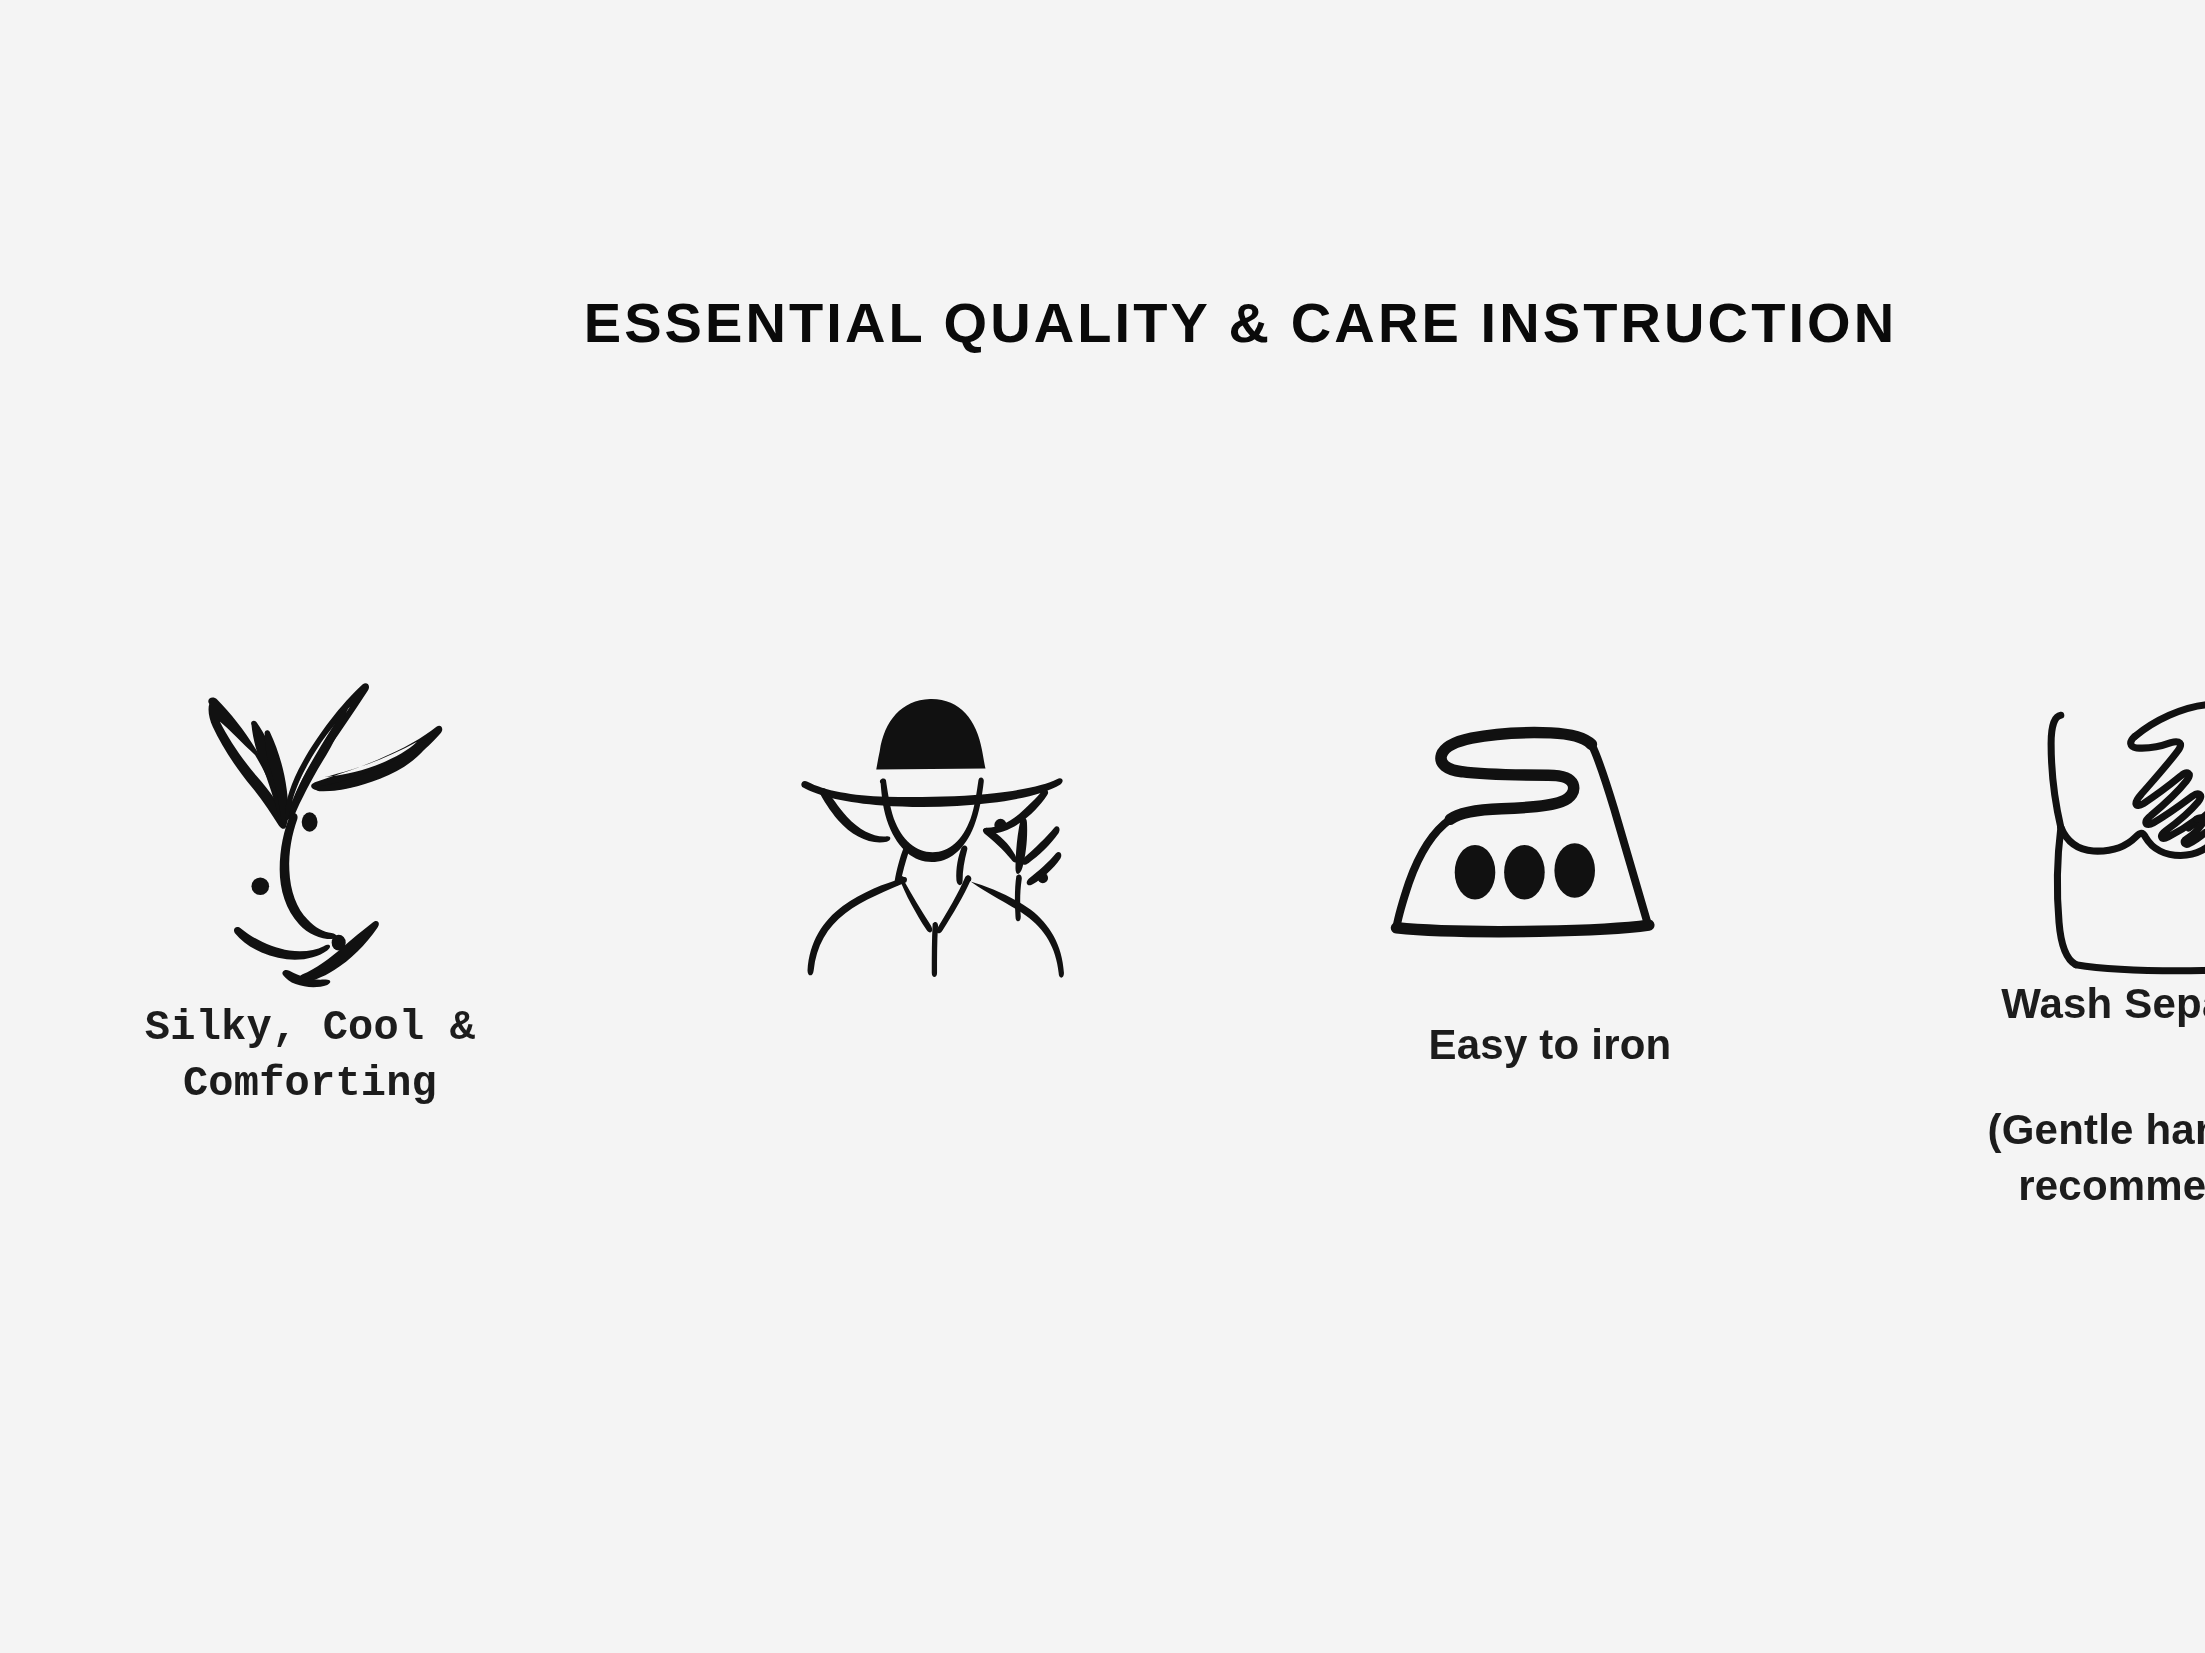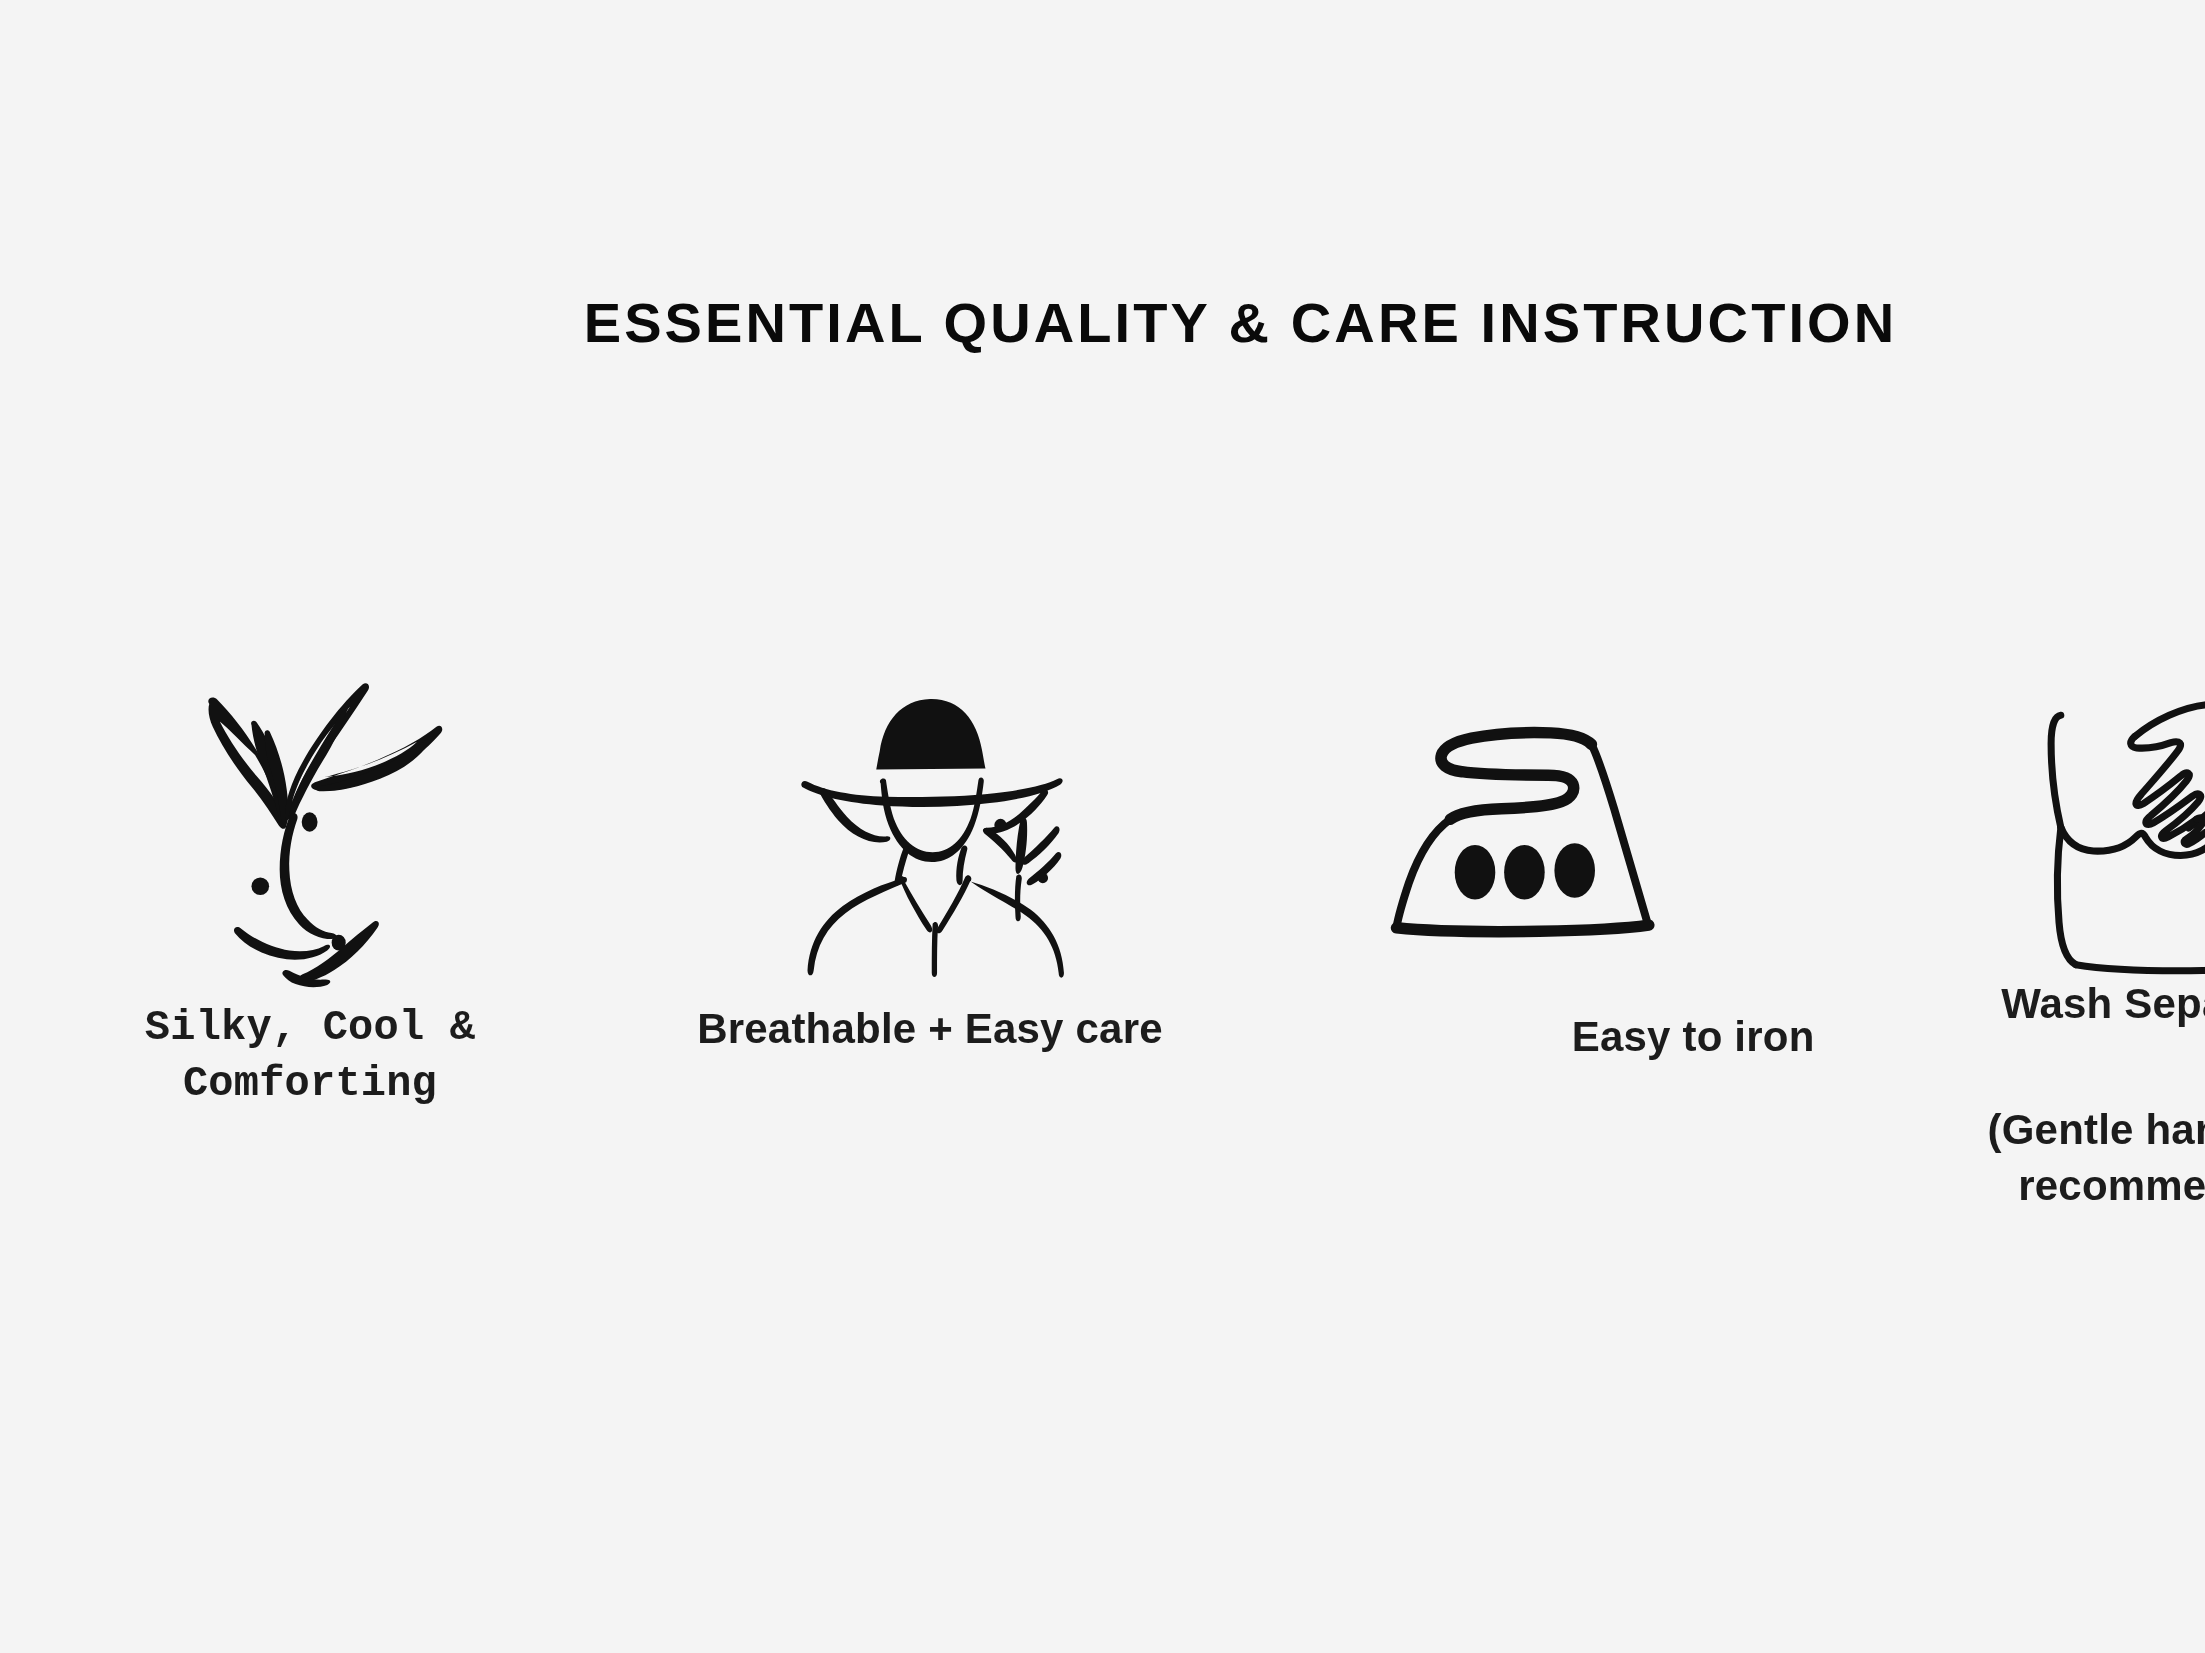--- a/index.html
+++ b/index.html
@@ -83,21 +83,21 @@
     text-align: center;
     line-height: 1.32;
     letter-spacing: 0.2px;
     width: 556px;
   }
 
   
   .feature-1 .icon-box { padding-bottom: 0px; }
   .feature-1 .label { margin-top: 4.4px; font-family: Liberation Mono, monospace; }
   .feature-2 .label { margin-top: 4.4px; }
-  .feature-3 .label { margin-top: 12px; text-align: right; }
+  .feature-3 .label { margin-top: 20px; }
   .feature-4 .icon-box { height: 344px; }
   .feature-4 .label { margin-top: -21px; }
 </style>
 </head>
 <body>
 
 <div class="page">
 
   <div class="title">ESSENTIAL QUALITY &amp; CARE INSTRUCTION</div>
 
@@ -220,21 +220,20 @@
                      C265 228 261 223 267 217 C278 207 292 194 301 183 Z"></path>
 
             <path d="M303 212 C307 208 311 213 308 218 C300 230 287 241 277 247
                      C271 251 267 246 272 241 C282 233 295 222 303 212 Z"></path>
 
             <circle cx="240" cy="180" r="7"></circle>
             <circle cx="288" cy="240" r="6"></circle>
           </g>
         </svg>
       </div>
-      <div class="label">Breathable + Easy care</div>
     </div>
 
     <div class="feature feature-3">
       <div class="icon-box">
         <svg width="362" height="247" viewBox="0 0 410 280" xmlns="http://www.w3.org/2000/svg">
           <g fill="none" stroke="#111111" stroke-linecap="round" stroke-linejoin="round">
 
             <path d="M252 48 C244 40 228 36 206 35 C176 34 140 36 116 41
                      C97 45 85 51 82 60 C79 70 88 77 105 79
                      C133 83 175 83 203 83 C218 83 228 86 231 93

